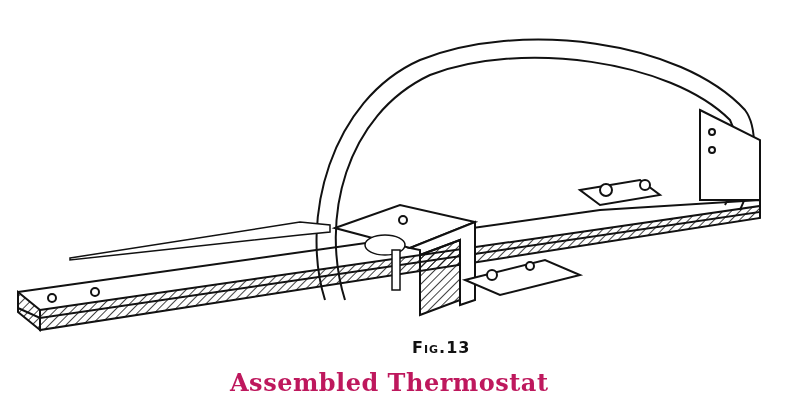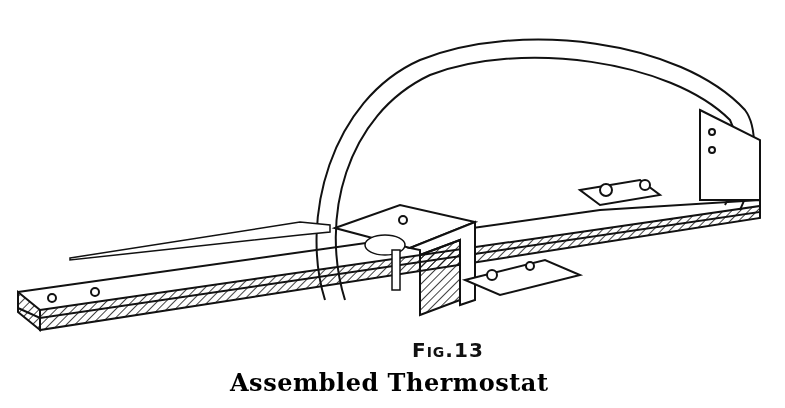--- a/index.html
+++ b/index.html
@@ -1,19 +1,19 @@
 <!DOCTYPE html>
 <html><head>
 <meta charset="utf-8">
 <style>
   html, body { margin:0; padding:0; background:#fff; }
   body { width:785px; height:408px; position:relative; overflow:hidden; font-family:"DejaVu Serif", serif; }
   #drawing { position:absolute; left:0; top:0; width:785px; height:408px; }
-  .fig-label { position:absolute; left:412px; top:338px; font-family:"DejaVu Sans", sans-serif; font-weight:bold; font-size:20px; letter-spacing:1px; color:#111; font-variant:small-caps; }
-  .caption { position:absolute; left:230px; top:368px; font-family:"DejaVu Serif", serif; font-weight:bold; font-size:24px; color:#000000; letter-spacing:0.5px; }
+  .fig-label { position:absolute; left:412px; top:338px; font-family:"DejaVu Sans", sans-serif; font-weight:bold; font-size:16px; letter-spacing:1px; color:#111; font-variant:small-caps; }
+  .caption { position:absolute; left:230px; top:368px; font-family:"DejaVu Serif", serif; font-weight:bold; font-size:24px; color:#be185d; letter-spacing:0.5px; }
 </style>
 </head>
 <body>
 
 <svg id="drawing" viewBox="0 0 785 408" xmlns="http://www.w3.org/2000/svg">
   <defs>
     <pattern id="hatch" width="6" height="6" patternUnits="userSpaceOnUse" patternTransform="rotate(45)">
       <line x1="0" y1="0" x2="0" y2="6" stroke="#111" stroke-width="1.6"></line>
     </pattern>
   </defs>

